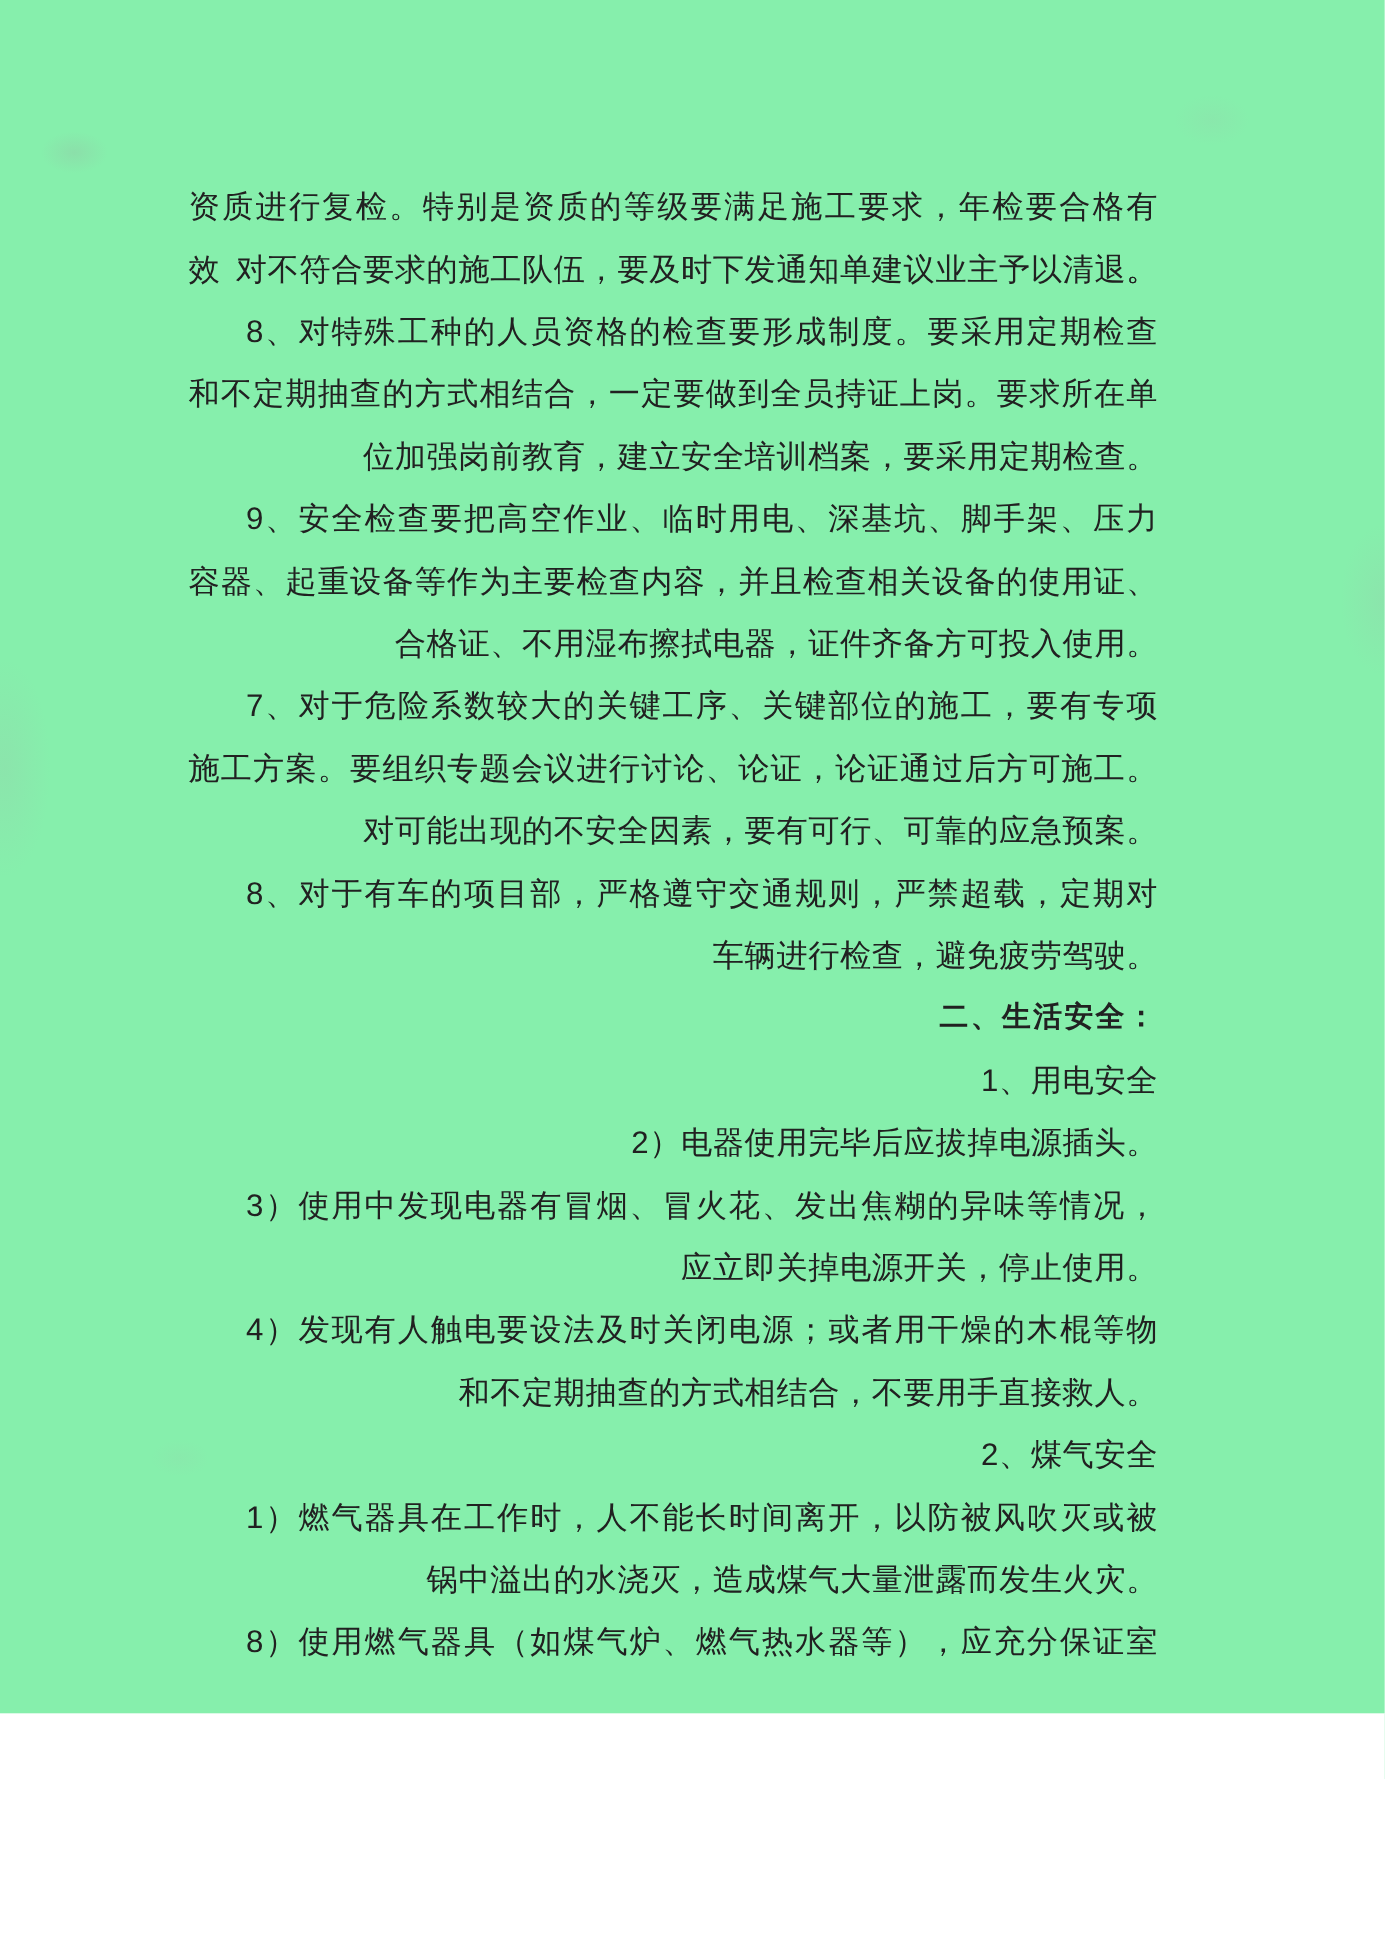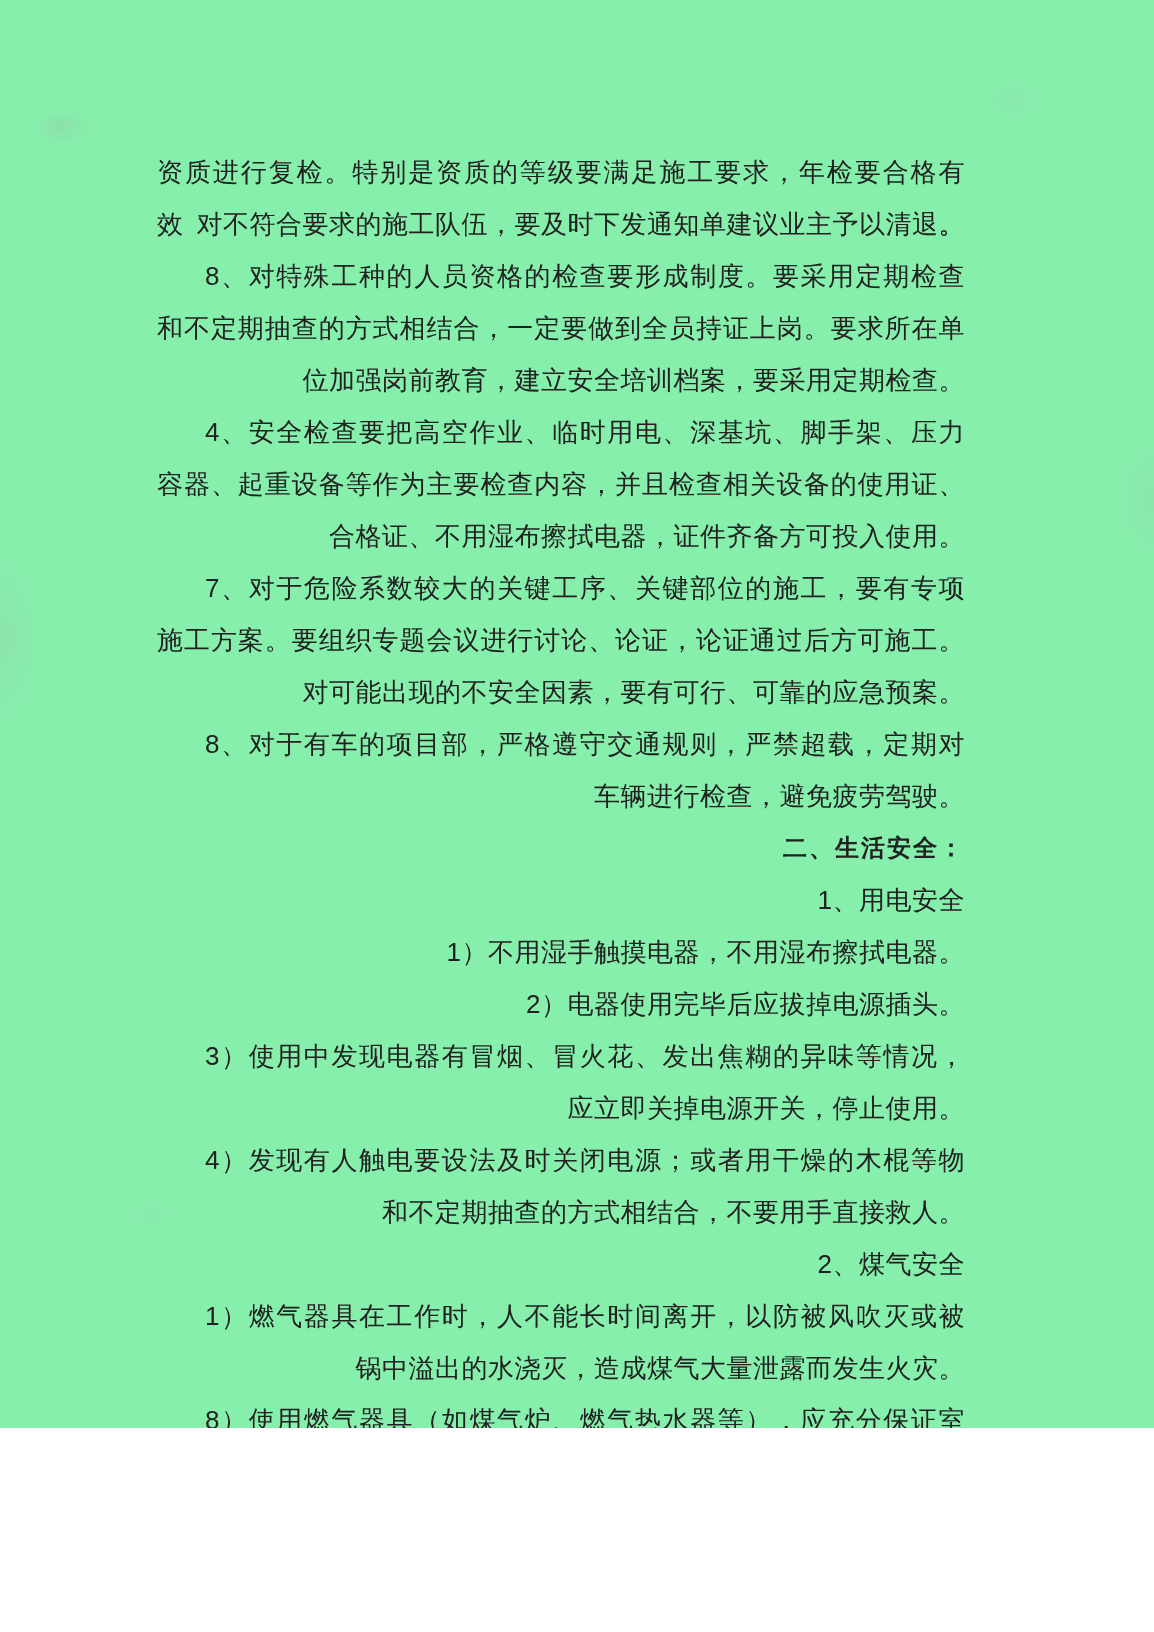--- a/index.html
+++ b/index.html
@@ -62,31 +62,30 @@
 <body>
 
 <div class="page">
   <div class="scan-noise"></div>
   <div class="content">
     <div class="ln just">资质进行复检。特别是资质的等级要满足施工要求，年检要合格有效。</div>
     <div class="ln">对不符合要求的施工队伍，要及时下发通知单建议业主予以清退。</div>
     <div class="ln just ind">8、对特殊工种的人员资格的检查要形成制度。要采用定期检查</div>
     <div class="ln just">和不定期抽查的方式相结合，一定要做到全员持证上岗。要求所在单</div>
     <div class="ln">位加强岗前教育，建立安全培训档案，要采用定期检查。</div>
-    <div class="ln just ind">4、安全检查要把高空作业、临时用电、深基坑、脚手架、压力</div>
+    <div class="ln just ind">9、安全检查要把高空作业、临时用电、深基坑、脚手架、压力</div>
     <div class="ln just">容器、起重设备等作为主要检查内容，并且检查相关设备的使用证、</div>
     <div class="ln">合格证、不用湿布擦拭电器，证件齐备方可投入使用。</div>
     <div class="ln just ind">7、对于危险系数较大的关键工序、关键部位的施工，要有专项</div>
     <div class="ln just">施工方案。要组织专题会议进行讨论、论证，论证通过后方可施工。</div>
     <div class="ln">对可能出现的不安全因素，要有可行、可靠的应急预案。</div>
     <div class="ln just ind">8、对于有车的项目部，严格遵守交通规则，严禁超载，定期对</div>
     <div class="ln">车辆进行检查，避免疲劳驾驶。</div>
     <div class="ln head">二、生活安全：</div>
     <div class="ln ind">1、用电安全</div>
-    <div class="ln ind">1）不用湿手触摸电器，不用湿布擦拭电器。</div>
     <div class="ln ind">2）电器使用完毕后应拔掉电源插头。</div>
     <div class="ln just ind">3）使用中发现电器有冒烟、冒火花、发出焦糊的异味等情况，</div>
     <div class="ln">应立即关掉电源开关，停止使用。</div>
     <div class="ln just ind">4）发现有人触电要设法及时关闭电源；或者用干燥的木棍等物</div>
     <div class="ln">和不定期抽查的方式相结合，不要用手直接救人。</div>
     <div class="ln ind">2、煤气安全</div>
     <div class="ln just ind">1）燃气器具在工作时，人不能长时间离开，以防被风吹灭或被</div>
     <div class="ln">锅中溢出的水浇灭，造成煤气大量泄露而发生火灾。</div>
     <div class="ln just ind">8）使用燃气器具（如煤气炉、燃气热水器等），应充分保证室</div>
   </div>

